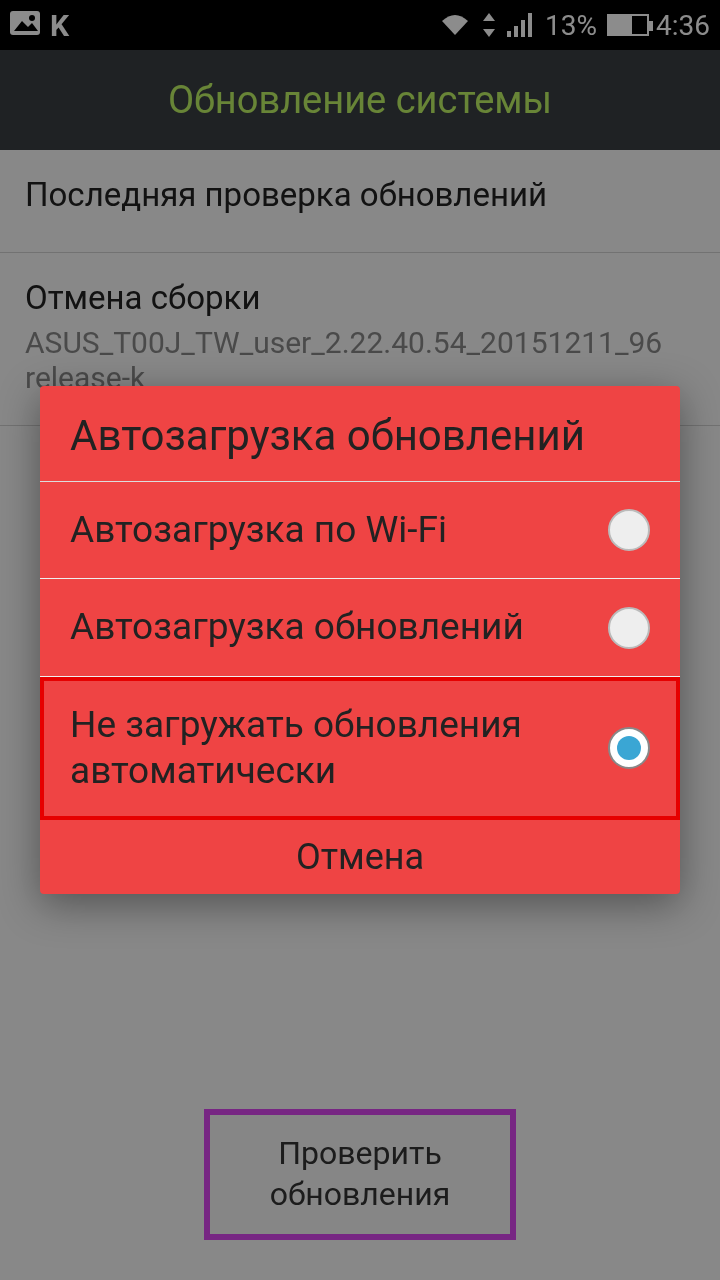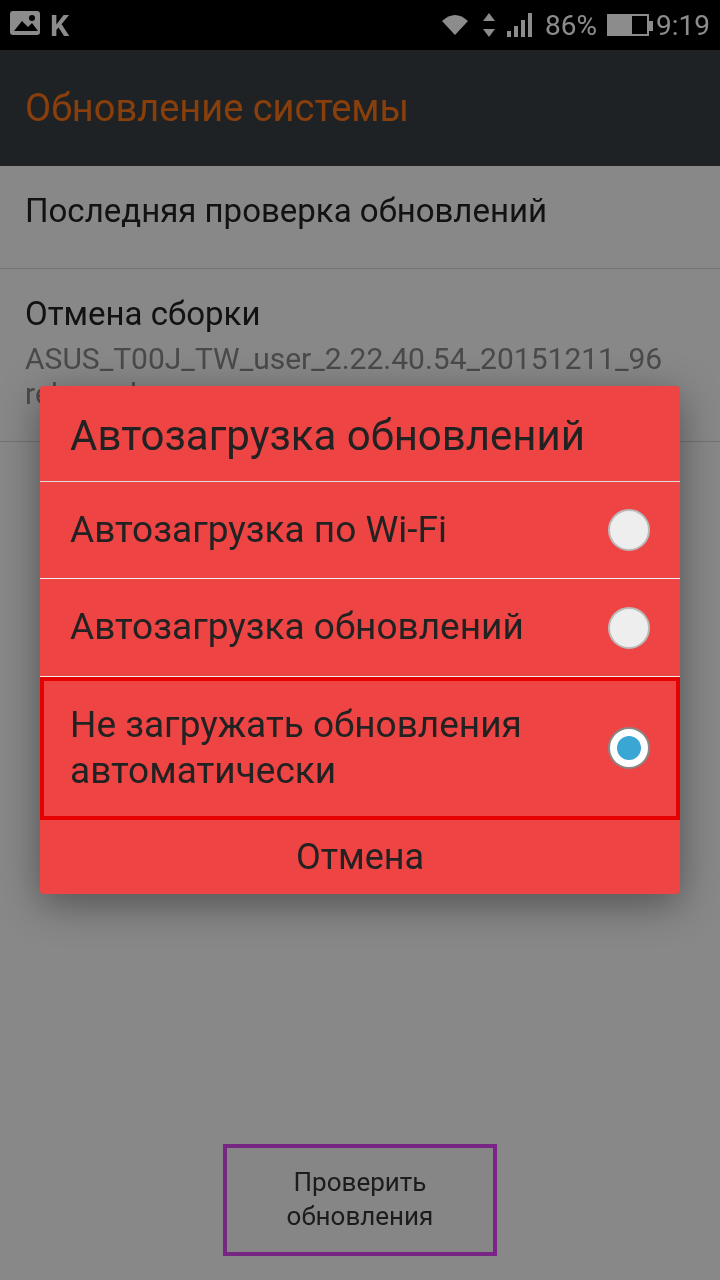--- a/index.html
+++ b/index.html
@@ -17,27 +17,28 @@
       color: #fff;
       display: flex;
       align-items: center;
       padding: 0 10px;
       font-size: 28px;
     }
     .status-left { display: flex; gap: 10px; align-items: center; }
     .status-right { margin-left: auto; display: flex; align-items: center; gap: 10px; }
     .status-right span { display: inline-flex; align-items: center; }
     .app-header {
-      height: 116px;
+      height: 100px;
       background: #3a3f42;
-      color: #f97316;
+      color: #bef264;
       display: flex;
       align-items: center;
       padding: 0 25px;
       font-size: 38px;
+      justify-content: center;
     }
     .content {
       background: #f7f7f7;
       padding: 0;
       height: calc(100% - 150px);
       position: relative;
     }
     .section {
       padding: 25px 40px 30px 25px;
       border-bottom: 1px solid #d0d0d0;
@@ -52,23 +53,23 @@
       color: #888;
     }
     .check-btn-wrap {
       position: absolute;
       left: 0; right: 0;
       bottom: 40px;
       display: flex;
       justify-content: center;
     }
     .check-btn {
-      border: 4px solid #d946ef;
+      border: 6px solid #d946ef;
       padding: 18px 60px;
-      font-size: 26px;
+      font-size: 32px;
       text-align: center;
       color: #333;
       background: #f4f4f4;
       line-height: 1.3;
     }
     .overlay {
       position: absolute;
       left: 0; top: 0; right: 0; bottom: 0;
       background: rgba(0,0,0,0.45);
       display: flex;
@@ -180,25 +181,25 @@
         </svg>
     </span>
     <span>
       <svg width="28" height="24" viewBox="0 0 28 24">
           <rect x="0" y="18" width="4" height="6" fill="#fff"></rect>
           <rect x="7" y="13" width="4" height="11" fill="#fff"></rect>
           <rect x="14" y="7" width="4" height="17" fill="#fff"></rect>
           <rect x="21" y="0" width="4" height="24" fill="#fff"></rect>
         </svg>
     </span>
-    <span>86%</span>
+    <span>13%</span>
     <span class="battery-icon">
         <span class="battery-fill"></span>
       </span>
-    <span>9:19</span>
+    <span>4:36</span>
   </div>
 </div>
 
 <div class="app-header">
   <span>Обновление системы</span>
 </div>
 
 <div class="content">
   <div class="section">
     <div class="section-title">Последняя проверка обновлений</div>

